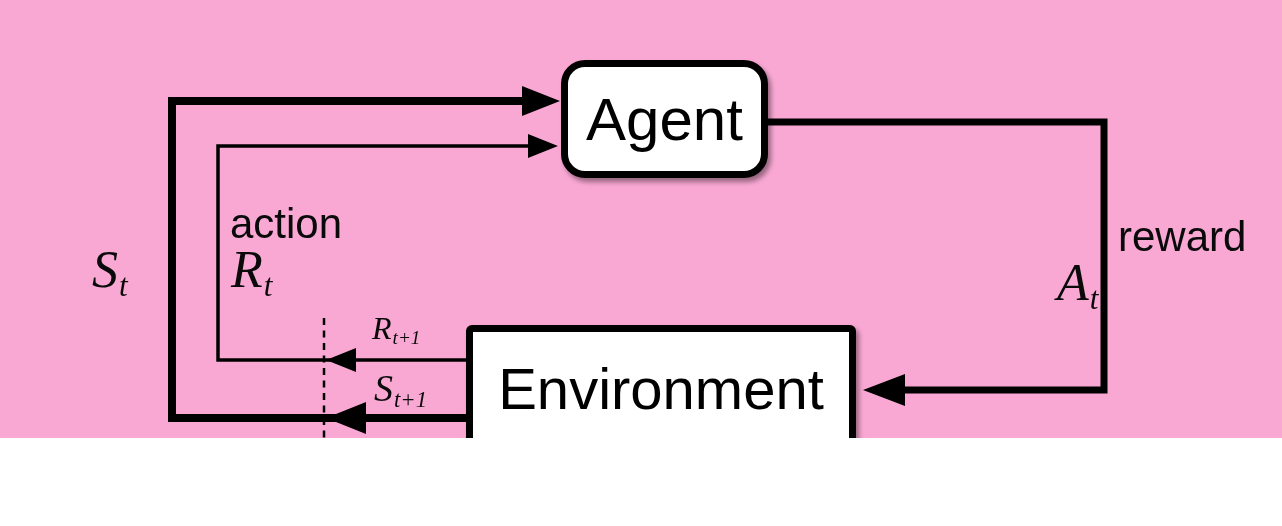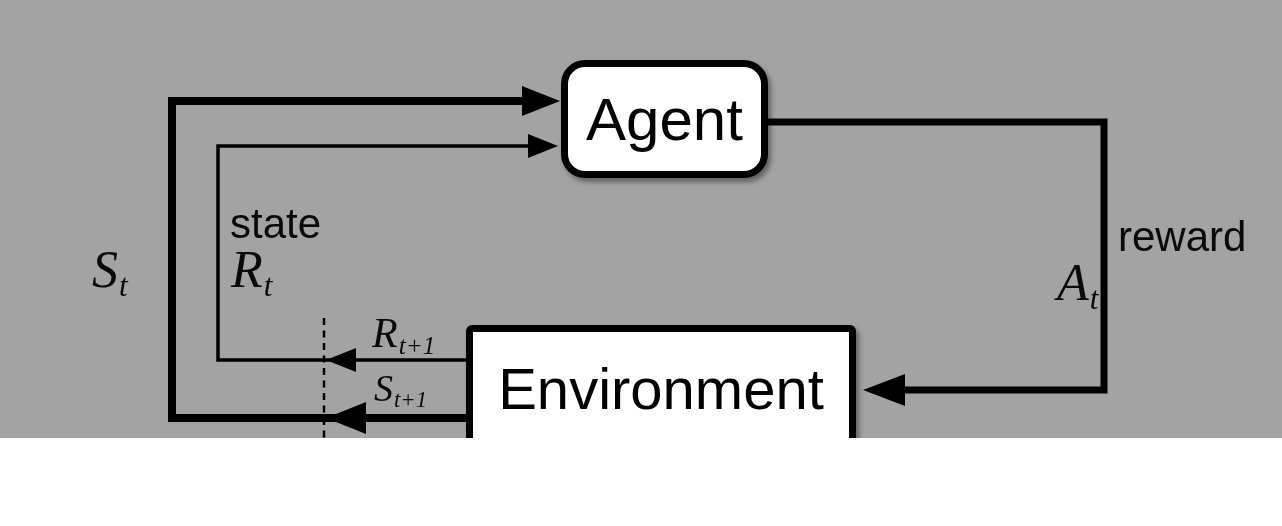--- a/index.html
+++ b/index.html
@@ -5,21 +5,21 @@
   html, body {
     margin: 0;
     padding: 0;
     background: #ffffff;
     font-family: "Liberation Sans", sans-serif;
   }
   .canvas {
     position: relative;
     width: 1282px;
     height: 438px;
-    background: #a3a3a3;
+    background: #f9a8d4;
     overflow: hidden;
   }
   .edges {
     position: absolute;
     left: 0; top: 0;
     width: 1282px;
     height: 526px;
   }
   .node {
     position: absolute;
@@ -61,21 +61,21 @@
   }
   .sym .sub {
     font-size: 0.60em;
     position: relative;
     top: 0.28em;
     margin-left: 1px;
   }
   .sym-state  { left: 92px;  top: 244px; font-size: 52px; }
   .sym-reward { left: 231px; top: 244px; font-size: 52px; font-style: italic; }
   .sym-action { left: 1057px; top: 257px; font-size: 52px; }
-  .sym-next-reward { left: 372px; top: 312px; font-size: 42px; }
+  .sym-next-reward { left: 372px; top: 312px; font-size: 32px; }
   .sym-next-state  { left: 374px; top: 369px; font-size: 38px; }
   .word-state  { left: 64px;  top: 203px; }
   .word-reward { left: 230px; top: 203px; }
   .word-action { left: 1118px; top: 216px; }
 </style>
 </head>
 <body>
 
 <div class="canvas">
 
@@ -100,21 +100,21 @@
   </div>
 
   <div class="node node-environment">
     <span>Environment</span>
   </div>
 
   <div class="sym sym-state">
     <span>S</span><span class="sub">t</span>
   </div>
 
-  <div class="word word-reward">state</div>
+  <div class="word word-reward">action</div>
   <div class="sym sym-reward">
     <span>R</span><span class="sub">t</span>
   </div>
 
   <div class="word word-action">reward</div>
   <div class="sym sym-action">
     <span>A</span><span class="sub">t</span>
   </div>
 
   <div class="sym sym-next-reward">

